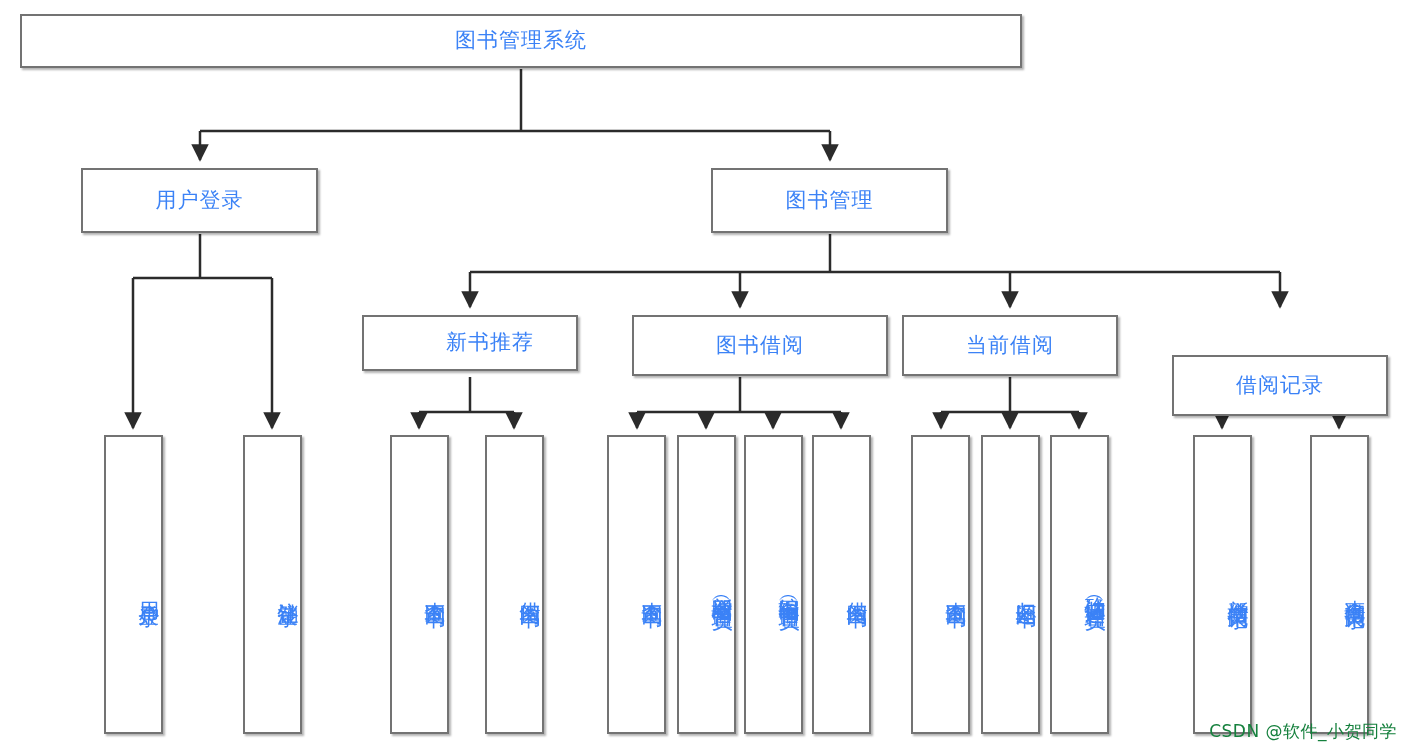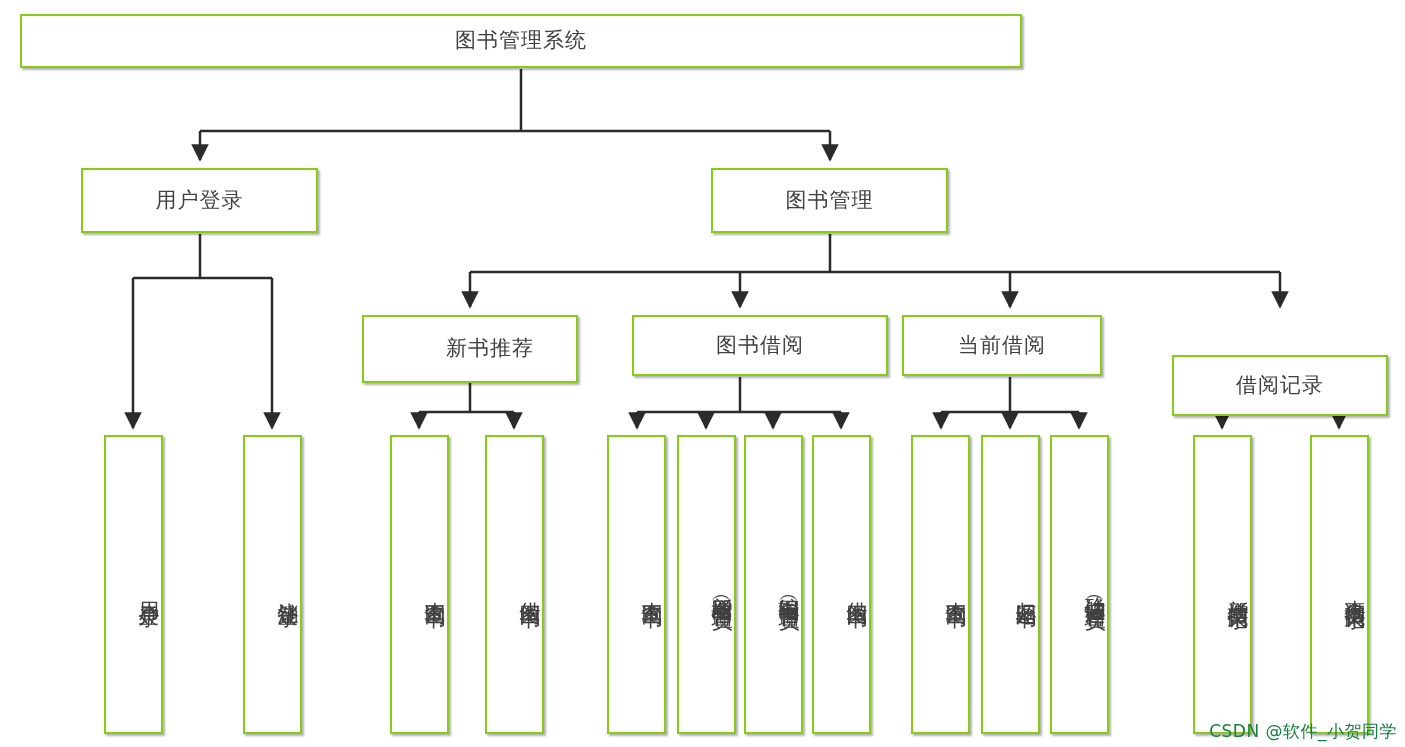--- a/index.html
+++ b/index.html
@@ -19,26 +19,26 @@
     position: absolute;
     left: 0;
     top: 0;
     width: 1405px;
     height: 747px;
   }
   .node {
     position: absolute;
     box-sizing: border-box;
     background: #ffffff;
-    border: 2px solid #84cc16;
+    border: 2px solid #737373;
     box-shadow: 2px 2px 2px rgba(0,0,0,0.30);
     display: flex;
     align-items: center;
     justify-content: center;
-    color: #404040;
+    color: #3b82f6;
   }
   .node.horiz {
     font-size: 21px;
     letter-spacing: 1px;
     line-height: 1.2;
   }
   .node.vert {
     writing-mode: vertical-rl;
     text-orientation: upright;
     font-size: 21px;
@@ -114,23 +114,23 @@
       <path d="M 1222 412 L 1222 428" marker-end="url(#arrow)"></path>
       <path d="M 1339 412 L 1339 428" marker-end="url(#arrow)"></path>
     </g>
   </svg>
 
   <div class="node horiz" style="left:20px; top:14px; width:1002px; height:54px;">图书管理系统</div>
 
   <div class="node horiz" style="left:81px; top:168px; width:237px; height:65px;">用户登录</div>
   <div class="node horiz" style="left:711px; top:168px; width:237px; height:65px;">图书管理</div>
 
-  <div class="node horiz" style="left:362px; top:315px; width:216px; height:68px;padding-left:40px;">新书推荐</div>
+  <div class="node horiz" style="left:362px; top:315px; width:216px; height:56px;padding-left:40px;">新书推荐</div>
   <div class="node horiz" style="left:632px; top:315px; width:256px; height:61px;">图书借阅</div>
-  <div class="node horiz" style="left:902px; top:315px; width:200px; height:61px;">当前借阅</div>
+  <div class="node horiz" style="left:902px; top:315px; width:216px; height:61px;">当前借阅</div>
   <div class="node horiz" style="left:1172px; top:315px; width:216px; height:61px;margin-top:40px;">借阅记录</div>
 
   <div class="node vert" style="left:104px; top:435px; width:59px; height:299px;">用户登录</div>
   <div class="node vert" style="left:243px; top:435px; width:59px; height:299px;">注销登录</div>
 
   <div class="node vert" style="left:390px; top:435px; width:59px; height:299px;">查询图书</div>
   <div class="node vert" style="left:485px; top:435px; width:59px; height:299px;">借阅图书</div>
 
   <div class="node vert" style="left:607px; top:435px; width:59px; height:299px;">查询图书</div>
   <div class="node vert tall-text" style="left:677px; top:435px; width:59px; height:299px;">新增图书（管理员）</div>

